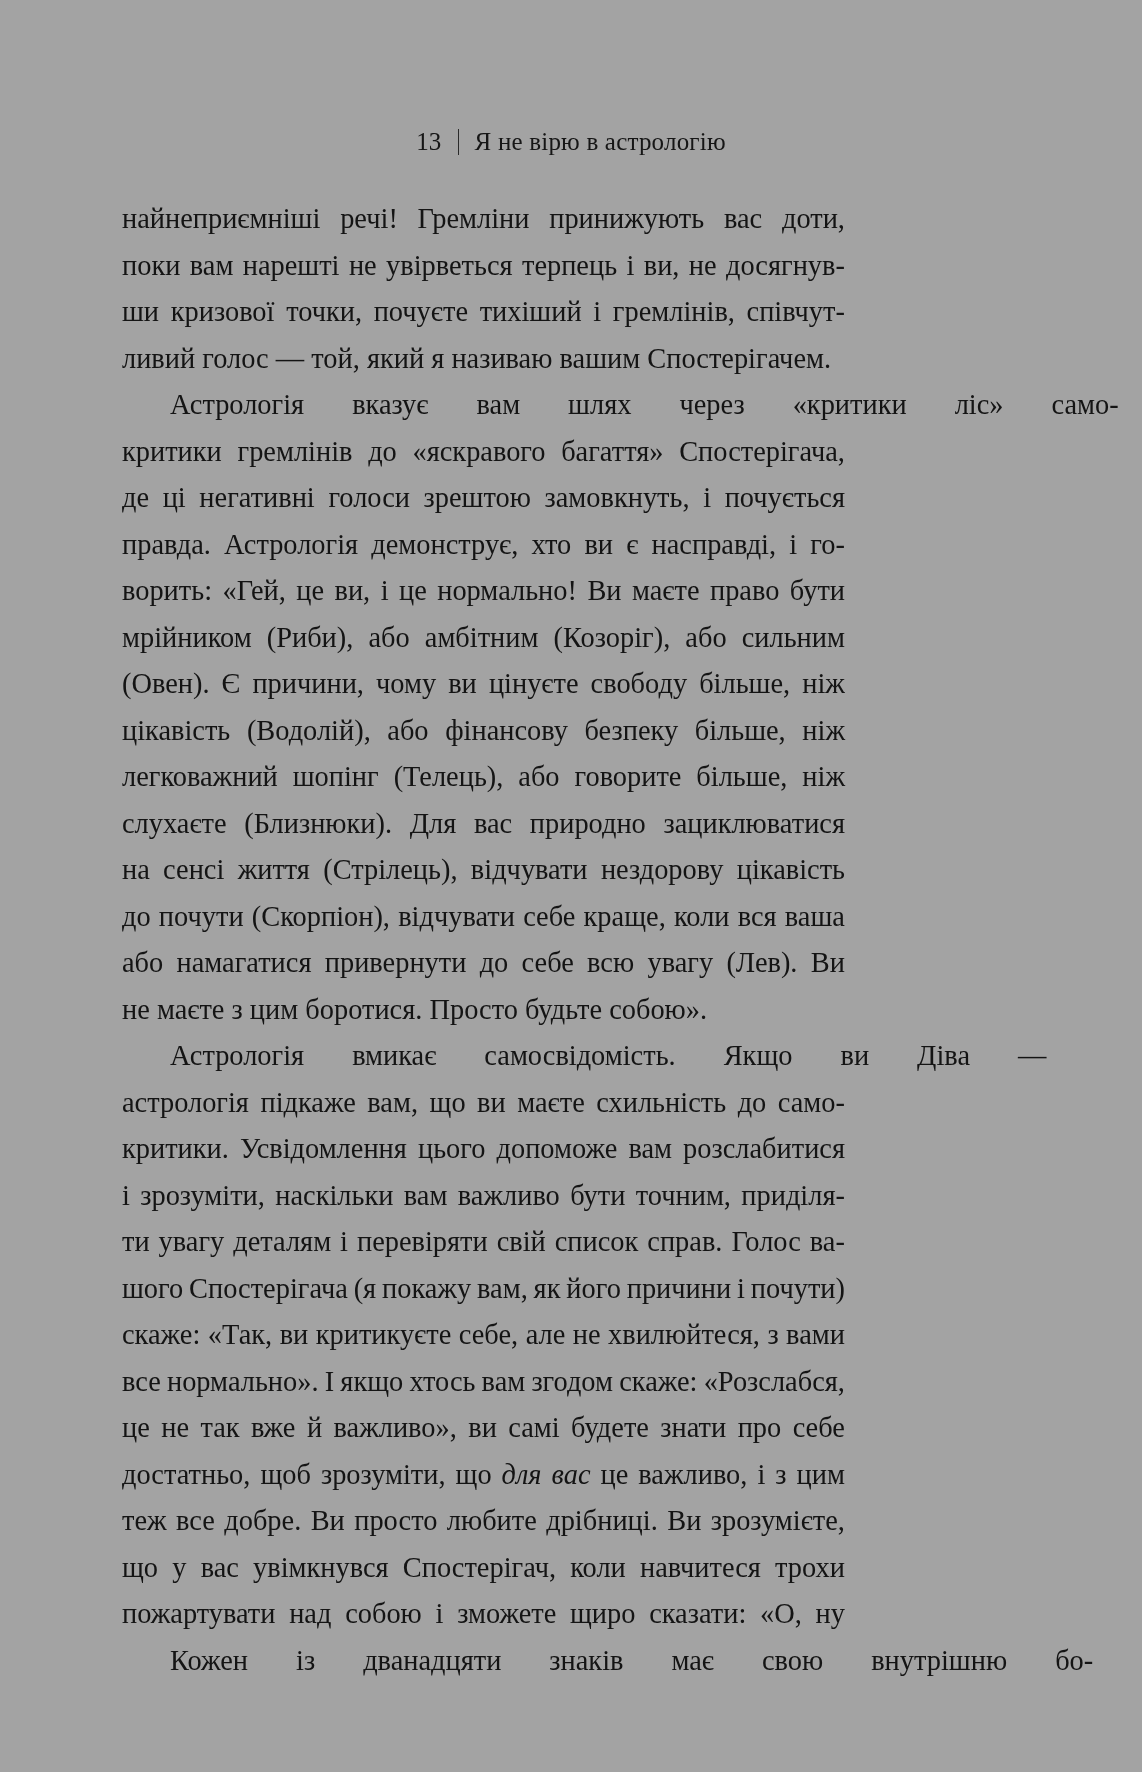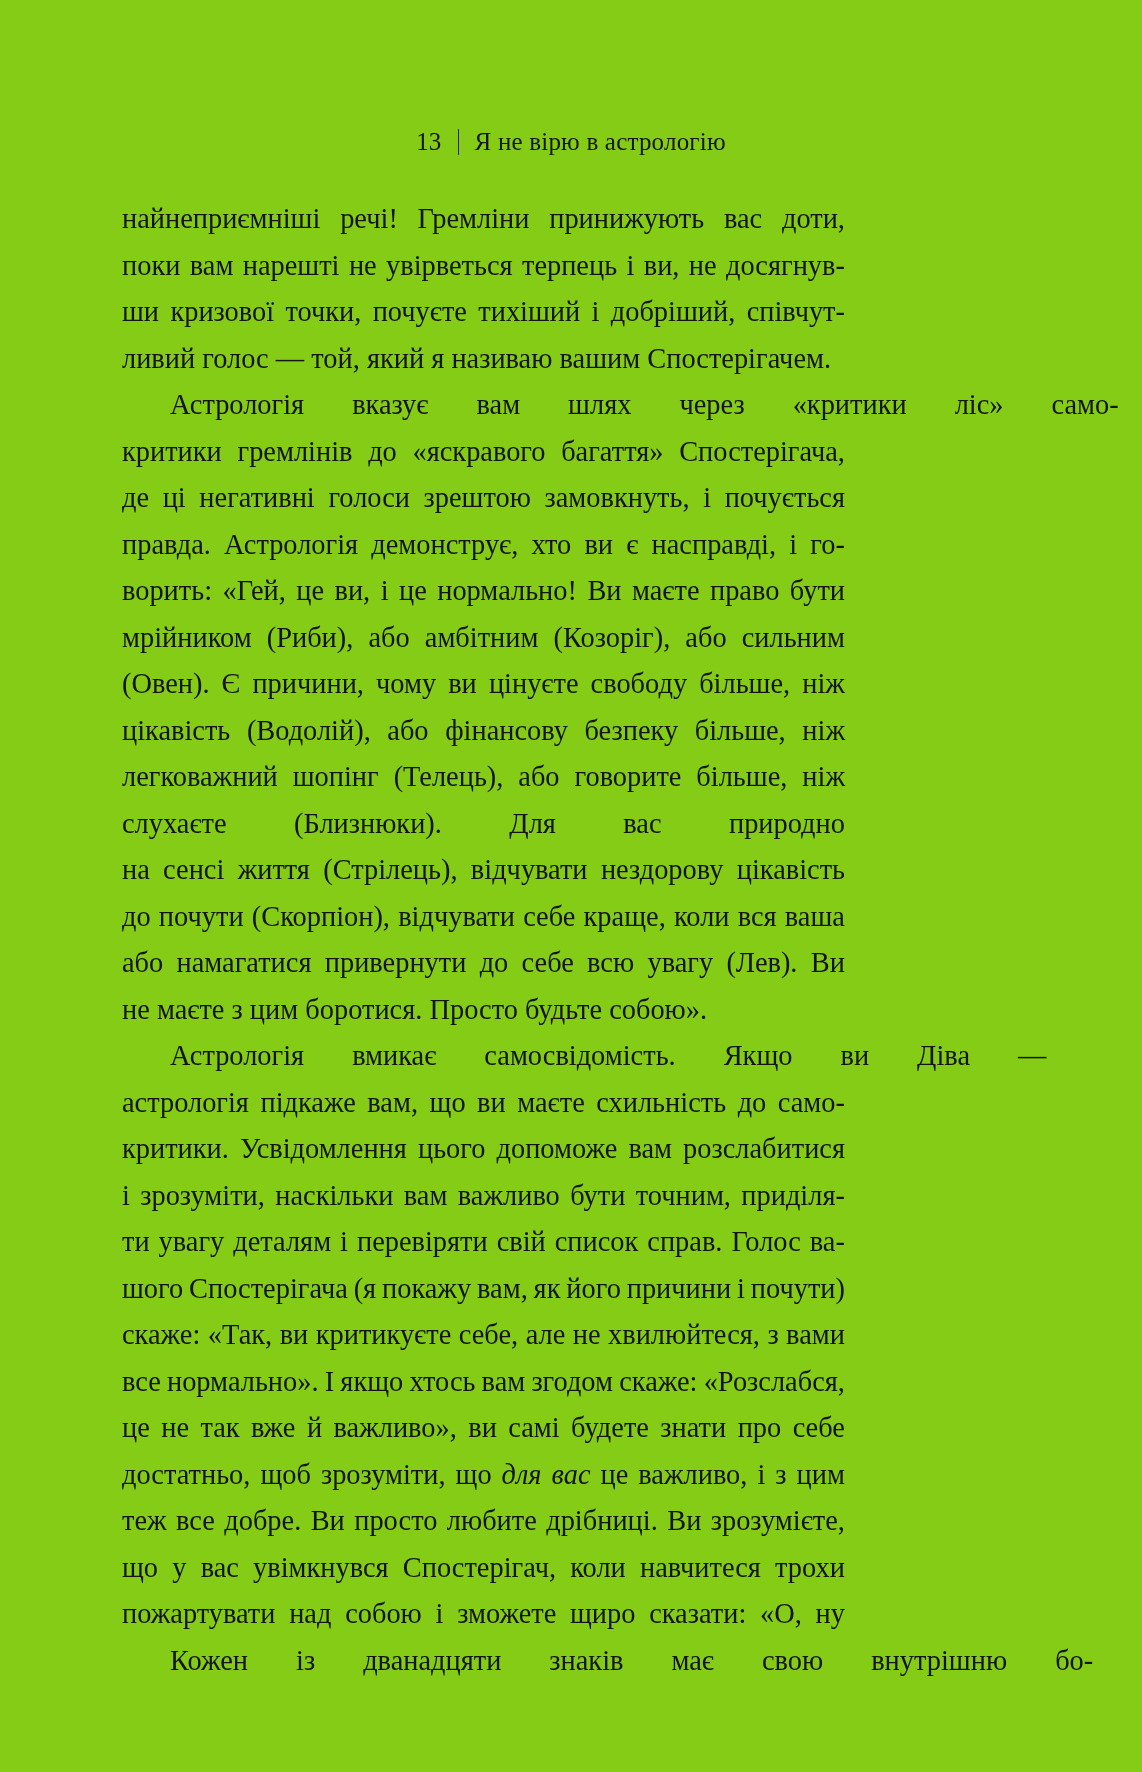--- a/index.html
+++ b/index.html
@@ -12,21 +12,21 @@
     height: 1772px;
     position: relative;
     font-family: "Liberation Serif", "DejaVu Serif", serif;
     color: #1a1a1a;
     overflow: hidden;
   }
 
   .page {
     position: absolute;
     inset: 0;
-    background: #84cc16;
+    background: #a3a3a3;
   }
 
   
   .running-head {
     position: absolute;
     top: 128px;
     left: 0;
     width: 100%;
     text-align: center;
     font-size: 25px;
@@ -101,35 +101,35 @@
 
   <div class="running-head">
     <span class="folio">13</span><span class="rule"></span><span class="chapter-title">Я не вірю в астрологію</span>
   </div>
 
   <div class="textblock">
 
     <p>
       <span class="ln fill"><span>найнеприємніші</span><span>речі!</span><span>Гремліни</span><span>принижують</span><span>вас</span><span>доти,</span></span>
       <span class="ln fill"><span>поки</span><span>вам</span><span>нарешті</span><span>не</span><span>увірветься</span><span>терпець</span><span>і</span><span>ви,</span><span>не</span><span>досягнув-</span></span>
-      <span class="ln fill"><span>ши</span><span>кризової</span><span>точки,</span><span>почуєте</span><span>тихіший</span><span>і</span><span>добріший,</span><span>співчут-</span></span>
+      <span class="ln fill"><span>ши</span><span>кризової</span><span>точки,</span><span>почуєте</span><span>тихіший</span><span>і</span><span>гремлінів,</span><span>співчут-</span></span>
       <span class="ln last">ливий голос — той, який я називаю вашим Спостерігачем.</span>
     </p>
 
     <p>
       <span class="ln fill indent-first"><span style="display: inline-block; width: 48px;"></span><span>Астрологія</span><span>вказує</span><span>вам</span><span>шлях</span><span>через</span><span>«критики</span><span>ліс»</span><span>само-</span></span>
       <span class="ln fill"><span>критики</span><span>гремлінів</span><span>до</span><span>«яскравого</span><span>багаття»</span><span>Спостерігача,</span></span>
       <span class="ln fill"><span>де</span><span>ці</span><span>негативні</span><span>голоси</span><span>зрештою</span><span>замовкнуть,</span><span>і</span><span>почується</span></span>
       <span class="ln fill"><span>правда.</span><span>Астрологія</span><span>демонструє,</span><span>хто</span><span>ви</span><span>є</span><span>насправді,</span><span>і</span><span>го-</span></span>
       <span class="ln fill"><span>ворить:</span><span>«Гей,</span><span>це</span><span>ви,</span><span>і</span><span>це</span><span>нормально!</span><span>Ви</span><span>маєте</span><span>право</span><span>бути</span></span>
       <span class="ln fill"><span>мрійником</span><span>(Риби),</span><span>або</span><span>амбітним</span><span>(Козоріг),</span><span>або</span><span>сильним</span></span>
       <span class="ln fill"><span>(Овен).</span><span>Є</span><span>причини,</span><span>чому</span><span>ви</span><span>цінуєте</span><span>свободу</span><span>більше,</span><span>ніж</span></span>
       <span class="ln fill"><span>цікавість</span><span>(Водолій),</span><span>або</span><span>фінансову</span><span>безпеку</span><span>більше,</span><span>ніж</span></span>
       <span class="ln fill"><span>легковажний</span><span>шопінг</span><span>(Телець),</span><span>або</span><span>говорите</span><span>більше,</span><span>ніж</span></span>
-      <span class="ln fill"><span>слухаєте</span><span>(Близнюки).</span><span>Для</span><span>вас</span><span>природно</span></span>
+      <span class="ln fill"><span>слухаєте</span><span>(Близнюки).</span><span>Для</span><span>вас</span><span>природно</span><span>зациклюватися</span></span>
       <span class="ln fill"><span>на</span><span>сенсі</span><span>життя</span><span>(Стрілець),</span><span>відчувати</span><span>нездорову</span><span>цікавість</span></span>
       <span class="ln fill"><span>до</span><span>почути</span><span>(Скорпіон),</span><span>відчувати</span><span>себе</span><span>краще,</span><span>коли</span><span>вся</span><span>ваша</span></span>
       <span class="ln fill"><span>або</span><span>намагатися</span><span>привернути</span><span>до</span><span>себе</span><span>всю</span><span>увагу</span><span>(Лев).</span><span>Ви</span></span>
       <span class="ln last">не маєте з цим боротися. Просто будьте собою».</span>
     </p>
 
     <p>
       <span class="ln fill indent-first"><span style="display: inline-block; width: 48px;"></span><span>Астрологія</span><span>вмикає</span><span>самосвідомість.</span><span>Якщо</span><span>ви</span><span>Діва</span><span>—</span></span>
       <span class="ln fill"><span>астрологія</span><span>підкаже</span><span>вам,</span><span>що</span><span>ви</span><span>маєте</span><span>схильність</span><span>до</span><span>само-</span></span>
       <span class="ln fill"><span>критики.</span><span>Усвідомлення</span><span>цього</span><span>допоможе</span><span>вам</span><span>розслабитися</span></span>

